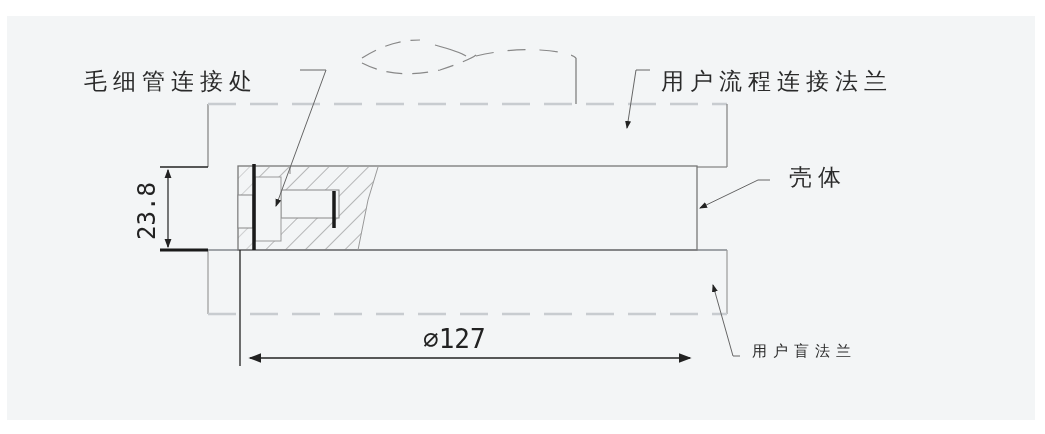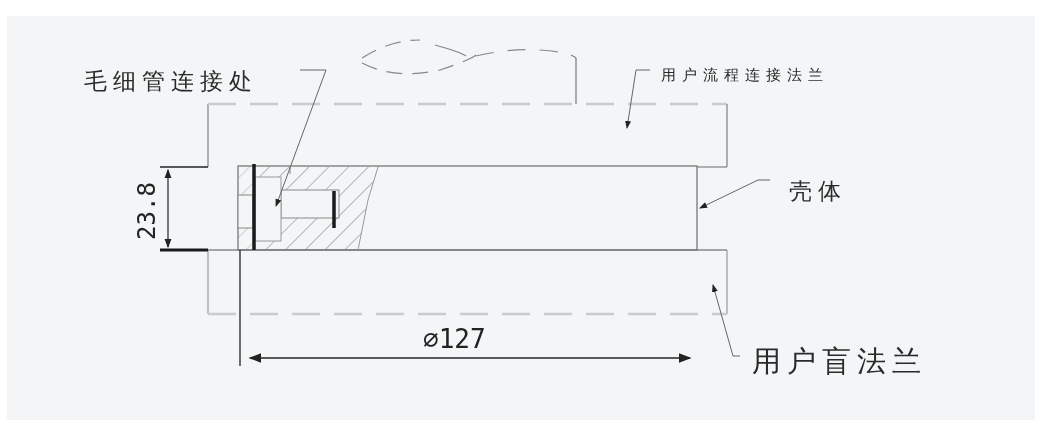--- a/index.html
+++ b/index.html
@@ -79,18 +79,18 @@
 
   <g>
     <path d="M300,70 L326,70 L276,206" fill="none" stroke="#666" stroke-width="1" marker-end="url(#arr)"></path>
     <path d="M650,70 L636,70 L627,128" fill="none" stroke="#666" stroke-width="1" marker-end="url(#arr)"></path>
     <path d="M770,180 L758,180 L700,208" fill="none" stroke="#666" stroke-width="1" marker-end="url(#arr)"></path>
     <path d="M740,356 L733,356 L713,285" fill="none" stroke="#666" stroke-width="1" marker-end="url(#arr)"></path>
   </g>
 </svg>
 
 <div class="lbl" style="left:84px; top:66px; font-size:23px;">毛细管连接处</div>
-<div class="lbl" style="left:661px; top:66px; font-size:15px;">用户流程连接法兰</div>
-<div class="lbl" style="left:789px; top:176px; font-size:23px;">壳体</div>
-<div class="lbl" style="left:752px; top:342px; font-size:29px;">用户盲法兰</div>
+<div class="lbl" style="left:661px; top:66px; font-size:23px;">用户流程连接法兰</div>
+<div class="lbl" style="left:789px; top:162px; font-size:23px;">壳体</div>
+<div class="lbl" style="left:752px; top:342px; font-size:15px;">用户盲法兰</div>
 
 <div class="dim" style="left:118px; top:197px; font-size:24px; transform:rotate(-90deg); transform-origin:center;">23.8</div>
 <div class="dim" style="left:423px; top:324px; font-size:26px;">∅127</div>
 
 </body></html>

